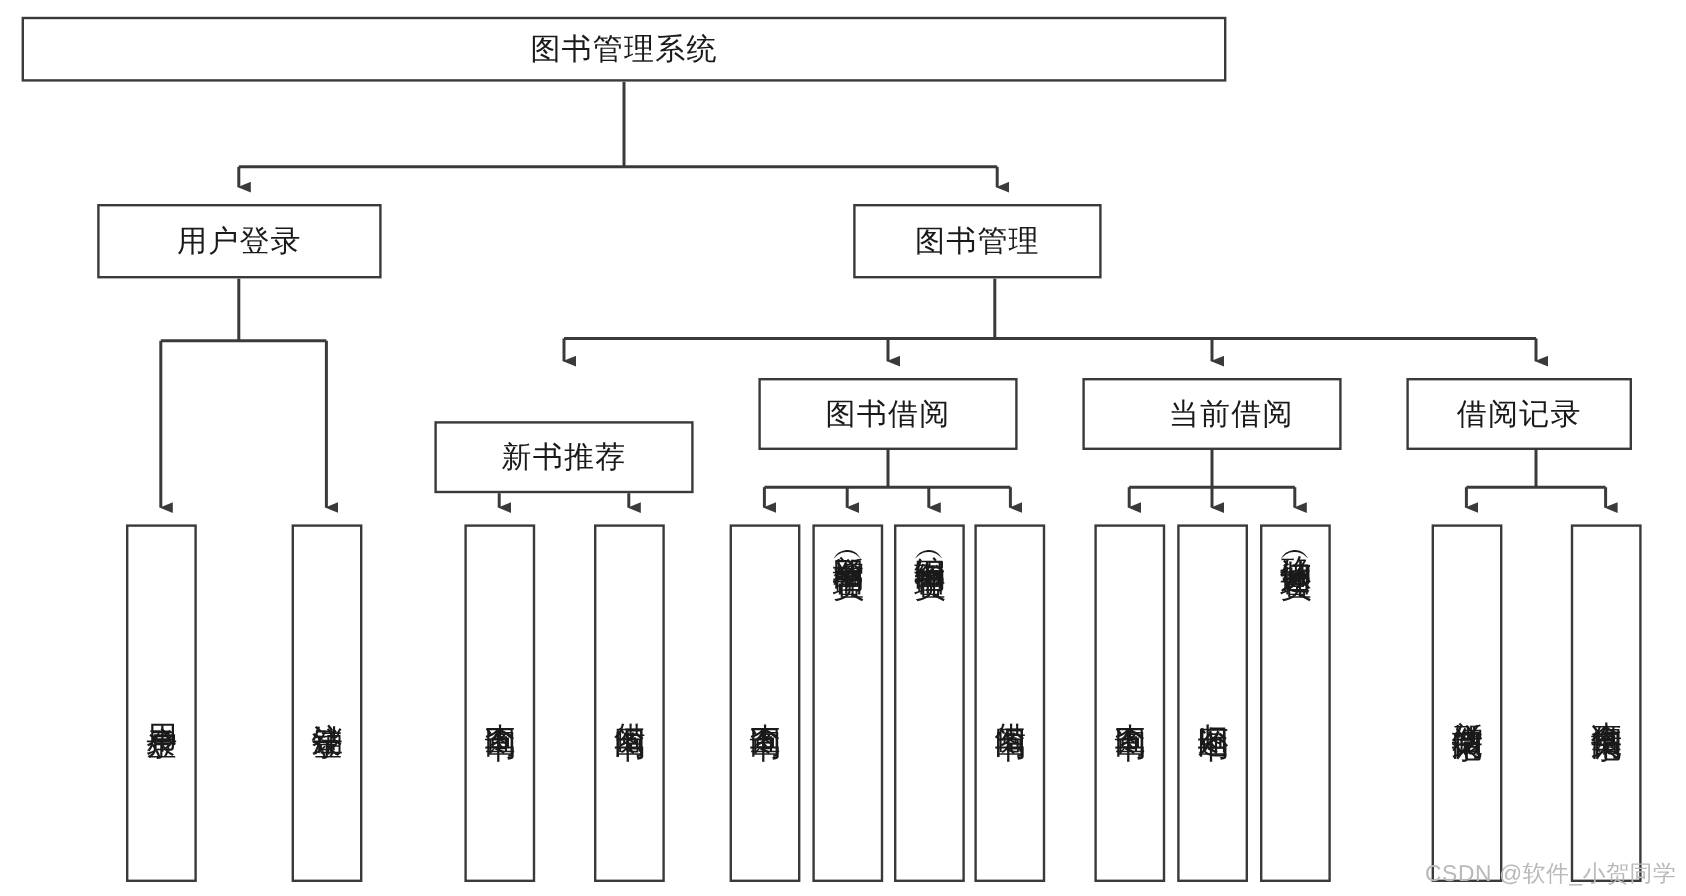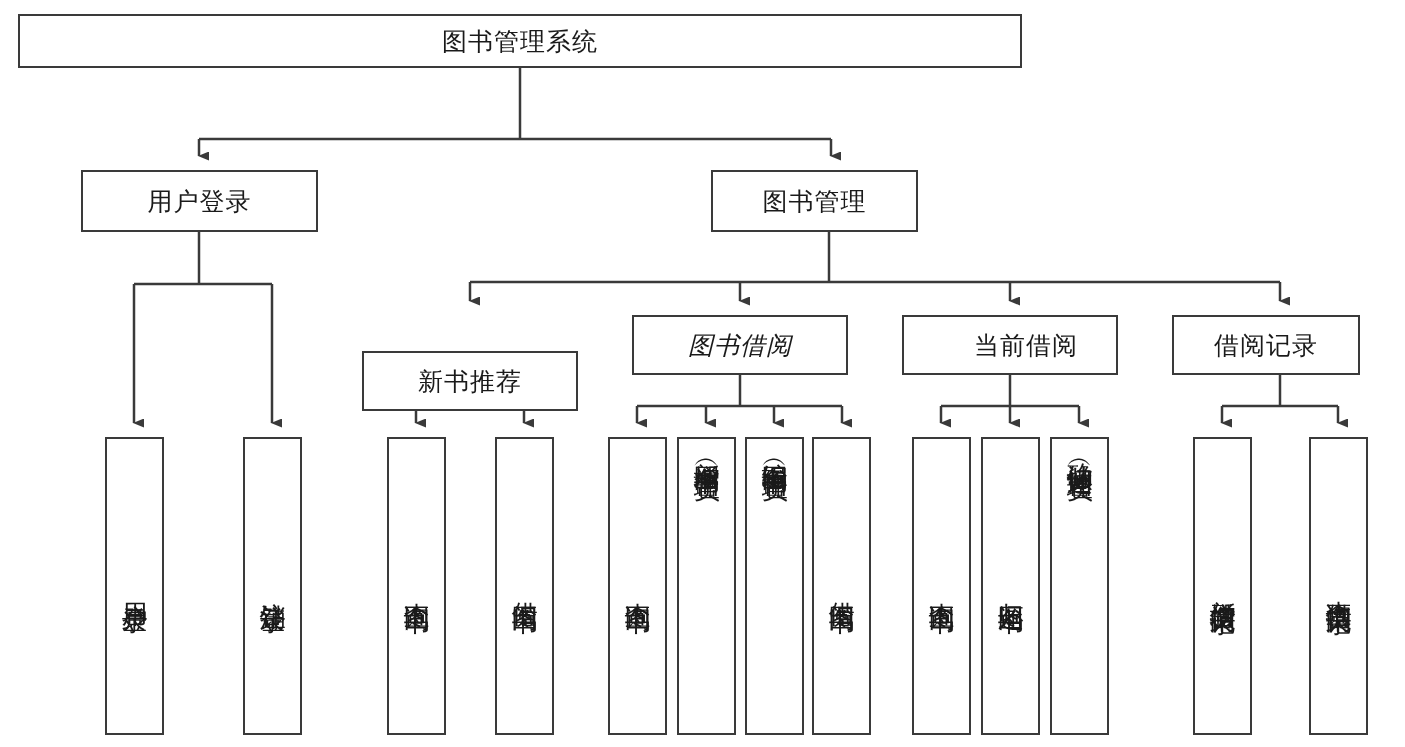--- a/index.html
+++ b/index.html
@@ -146,21 +146,21 @@
   </div>
 
   <div class="node horiz" style="left:711px; top:170px; width:207px; height:62px;">
     <span>图书管理</span>
   </div>
 
   <div class="node horiz" style="left:362px; top:315px; width:216px; height:60px;margin-top:36px;">
     <span>新书推荐</span>
   </div>
 
-  <div class="node horiz" style="left:632px; top:315px; width:216px; height:60px;font-style:italic;">
+  <div class="node horiz" style="left:632px; top:315px; width:216px; height:60px;">
     <span>图书借阅</span>
   </div>
 
   <div class="node horiz" style="left:902px; top:315px; width:216px; height:60px;padding-left:32px;">
     <span>当前借阅</span>
   </div>
 
   <div class="node horiz" style="left:1172px; top:315px; width:188px; height:60px;">
     <span>借阅记录</span>
   </div>
@@ -210,14 +210,15 @@
   </div>
 
   <div class="leafwrap mid" style="left:1193px; top:437px; width:59px; height:298px;">
     <span class="vlabel">新增借阅记录</span>
   </div>
 
   <div class="leafwrap mid" style="left:1309px; top:437px; width:59px; height:298px;">
     <span class="vlabel">查询借阅记录</span>
   </div>
 
+  <div id="watermark">CSDN @软件_小贺同学</div>
 
 </div>
 
 </body></html>

